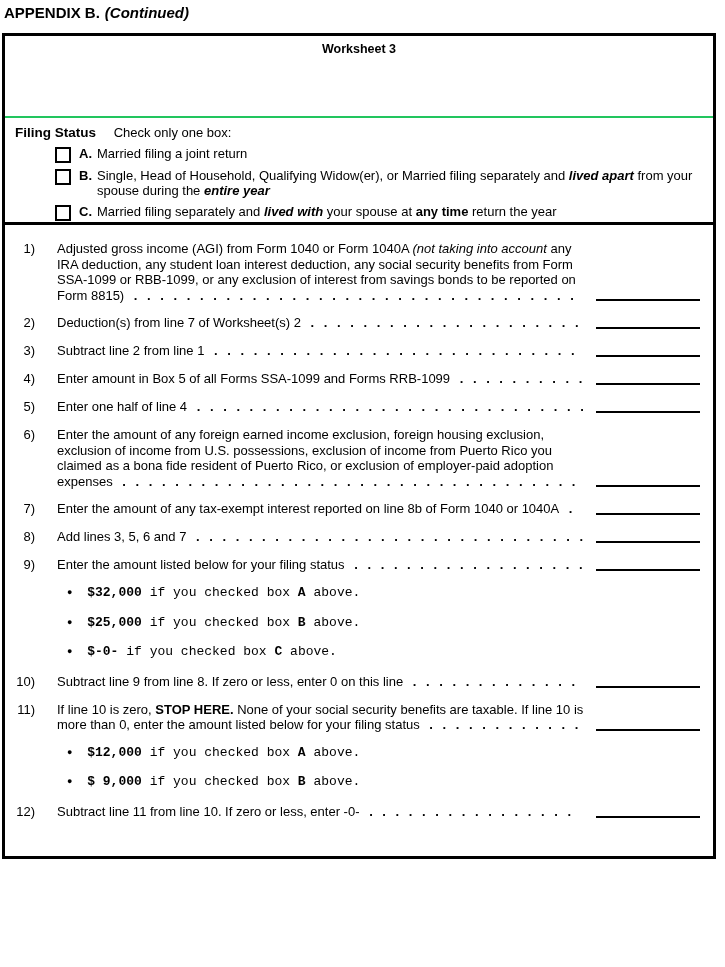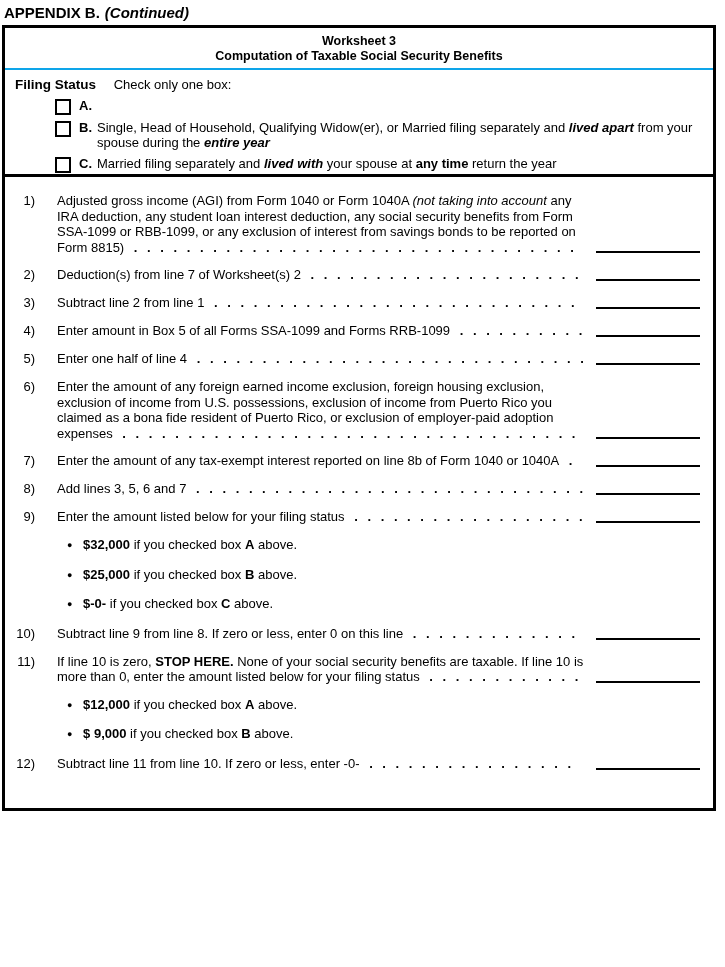--- a/index.html
+++ b/index.html
@@ -1,78 +1,78 @@
 <!DOCTYPE html>
 <html><head>
 <meta charset="utf-8">
 <style>
   html,body{margin:0;padding:0;}
   body{
     width:725px;height:967px;background:#fff;color:#000;
     font-family:"Liberation Sans",sans-serif;
     -webkit-font-smoothing:none;
   }
-  .appendix{height:21px;padding:4px 0 0 4px;font-size:15px;font-weight:bold;}
+  .appendix{height:21px;padding:4px 0 8px 4px;font-size:15px;font-weight:bold;}
   .appendix .cont{font-style:italic;margin-left:5px;}
   .form-box{margin-left:2px;width:714px;border:3px solid #000;box-sizing:border-box;}
   .title-section{
-    height:40px;box-sizing:border-box;text-align:center;
+    height:60px;box-sizing:border-box;text-align:center;
     font-weight:bold;font-size:12.5px;line-height:15px;padding-top:6px;
   }
   .filing-section{
-    border-top:2px solid #0ea5e9;height:106px;box-sizing:border-box;
-    padding:7px 10px 0 10px;font-size:13px;line-height:15.5px;
+    border-top:2px solid #22c55e;height:106px;box-sizing:border-box;
+    padding:7px 10px 0 10px;font-size:13px;line-height:15.5px;margin-top:20px;
   }
   .fs-header{margin-bottom:5px;}
   .fs-label{font-weight:bold;font-size:13.5px;}
   .fs-instr{margin-left:14px;}
   .fs-option{display:flex;margin-left:40px;margin-bottom:5px;align-items:flex-start;}
   .checkbox{width:12px;height:12px;border:2px solid #000;flex:0 0 auto;margin-top:1px;background:#fff;}
   .opt-letter{font-weight:bold;margin:0 5px 0 8px;flex:0 0 auto;}
   .opt-text{flex:1 1 auto;max-width:600px;}
   .main-section{
     border-top:3px solid #000;height:634px;box-sizing:border-box;
     padding:16px 13px 0 10px;font-size:13px;line-height:15.5px;
   }
   .line-row{display:flex;align-items:flex-end;margin-bottom:12px;}
   .line-num{flex:0 0 20px;text-align:right;align-self:flex-start;}
   .line-text{flex:1 1 auto;margin-left:22px;overflow:hidden;line-height:15.5px;}
   .answer{flex:0 0 104px;margin-left:12px;border-bottom:2px solid #000;height:0;margin-bottom:2px;}
-  .bullet-row{margin:10px 0 13px 52px;}
+  .bullet-row{margin:10px 0 13px 52px;font-family:Liberation Mono, monospace;}
   .bullet-dot{font-size:9px;margin-right:7px;vertical-align:1px;}
   .bullet-text .b{white-space:pre-wrap;}
   .b{font-weight:bold;}
   .i{font-style:italic;}
   .dots{word-spacing:6px;font-weight:bold;}
 </style>
 </head>
 <body>
 
 <div>
 
   <div class="appendix">
     <span>APPENDIX B.</span><span class="cont">(Continued)</span>
   </div>
 
   <div class="form-box">
 
     <div class="title-section">
       <div>Worksheet 3</div>
-      <div>Computation of Taxable Social Security Benefits</div>
     </div>
 
     <div class="filing-section">
       <div class="fs-header">
         <span class="fs-label">Filing Status</span>
         <span class="fs-instr">Check only one box:</span>
       </div>
       <div>
   <div class="fs-option">
     <span class="checkbox"></span>
     <span class="opt-letter">A.</span>
+    <span class="opt-text"><span>Married filing a joint return</span></span>
   </div>
 
   <div class="fs-option">
     <span class="checkbox"></span>
     <span class="opt-letter">B.</span>
     <span class="opt-text"><span>Single, Head of Household, Qualifying Widow(er), or Married filing separately and </span><span class="b i">lived apart</span><span> from your spouse during the </span><span class="b i">entire year</span></span>
   </div>
 
   <div class="fs-option">
     <span class="checkbox"></span>

